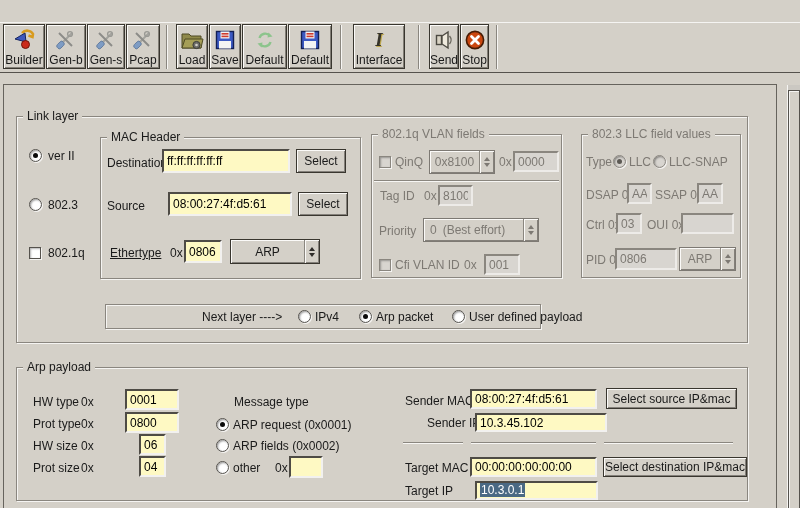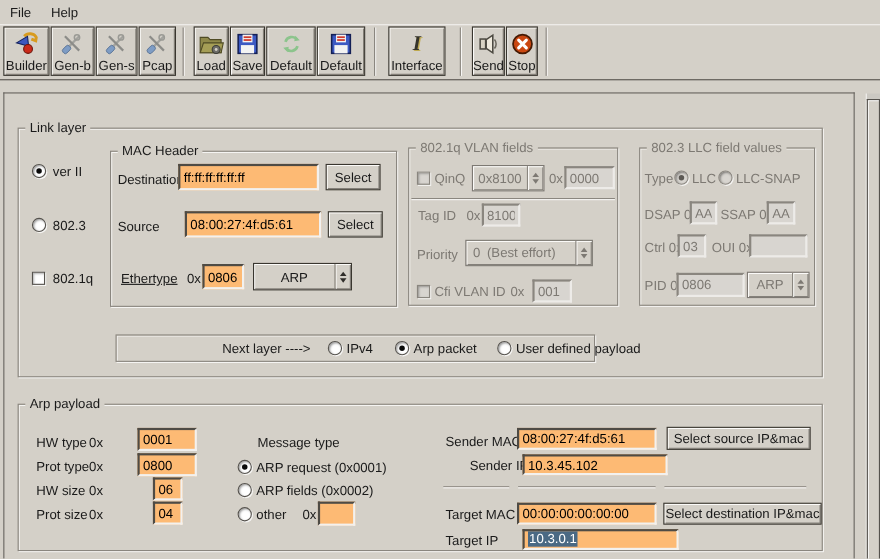--- a/index.html
+++ b/index.html
@@ -30,21 +30,21 @@
 
   
   .groupbox{position:absolute;border:1px solid #8a867f;
             box-shadow:inset 1px 1px 0 #f5f4f2, 1px 1px 0 #f5f4f2;box-sizing:border-box;}
   .grouplabel{position:absolute;top:-8px;left:6px;background:#d4d0c8;padding:0 4px;white-space:nowrap;}
   .dim, .dim .grouplabel, .dim .lbl{color:#7d7973;}
 
   .lbl{position:absolute;white-space:nowrap;}
 
   
-  .field{position:absolute;background:#fdba74;border:2px solid;border-color:#4e4b45 #f2f1ef #f2f1ef #4e4b45;
+  .field{position:absolute;background:#fef9c3;border:2px solid;border-color:#4e4b45 #f2f1ef #f2f1ef #4e4b45;
          font-family:"Liberation Sans",sans-serif;font-size:12px;color:#000;padding:0 3px;box-sizing:border-box;}
   .dim .field, .field.dimf{background:#d8d5d0;color:#7d7973;border-color:#8a867f #edebe8 #edebe8 #8a867f;}
 
   .btn{position:absolute;background:#d4d0c8;border:1px solid #39362f;
        box-shadow:inset 1px 1px 0 #fbfaf8, inset -1px -1px 0 #84807a;
        display:flex;align-items:center;justify-content:center;box-sizing:border-box;cursor:default;white-space:nowrap;}
 
   .dropdown{position:absolute;background:#d4d0c8;border:1px solid #39362f;
             box-shadow:inset 1px 1px 0 #fbfaf8, inset -1px -1px 0 #84807a;
             display:flex;align-items:stretch;box-sizing:border-box;}
@@ -69,24 +69,20 @@
 
   .hsep{position:absolute;height:0;border-top:1px solid #8a867f;border-bottom:1px solid #f7f6f4;}
 
   .selval{background:#4a6984;color:#fff;padding:0 1px;}
 </style>
 </head>
 <body>
 
 <div id="screen">
 
-  <div class="menubar">
-    <span class="menuitem">File</span>
-    <span class="menuitem">Help</span>
-  </div>
 
   <div class="toolbar">
     <div class="tbtn" style="left:3px;width:42px;">
       <span class="ticon">
         <svg width="24" height="24" viewBox="0 0 24 24">
           <path d="M10 5 C13 1.5,19 2,21 6 L20.5 9 L16.5 7.5" fill="none" stroke="#d89b1e" stroke-width="2.6"></path>
           <path d="M3 11 L13 5 L14 14 Z" fill="#3d57bd" stroke="#16245e" stroke-width="1"></path>
           <circle cx="13.5" cy="16.5" r="4" fill="#cb2a1a" stroke="#6e150a" stroke-width="1"></circle>
         </svg>
       </span>
@@ -368,18 +364,18 @@
 
     <div class="hsep" style="left:386px;top:74px;width:60px;"></div>
     <div class="hsep" style="left:454px;top:74px;width:125px;"></div>
     <div class="hsep" style="left:587px;top:74px;width:129px;"></div>
 
     <span class="lbl" style="left:388px;top:93px;">Target MAC</span>
     <input class="field" style="left: 453px; top: 89px; width: 127px; height: 20px;" value="00:00:00:00:00:00">
     <div class="btn" style="left:586px;top:89px;width:144px;height:20px;">Select destination IP&amp;mac</div>
 
     <span class="lbl" style="left:388px;top:116px;">Target IP</span>
-    <div class="field" style="left:458px;top:113px;width:142px;height:19px;line-height:15px;">
+    <div class="field" style="left:458px;top:113px;width:123px;height:19px;line-height:15px;">
       <span class="selval">10.3.0.1</span>
     </div>
   </div>
 
 </div>
 
 </body></html>

